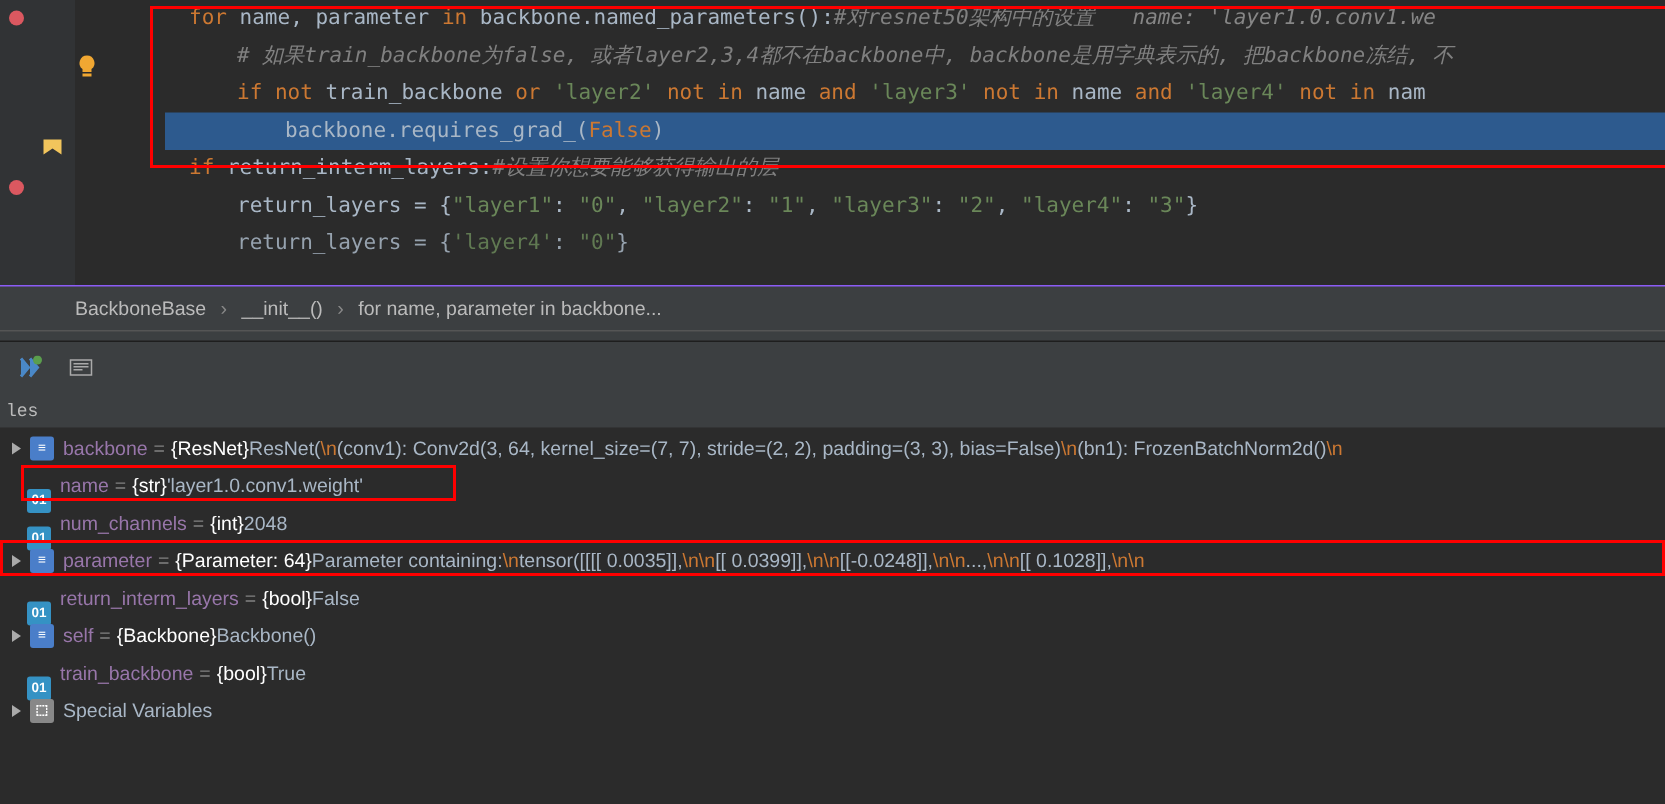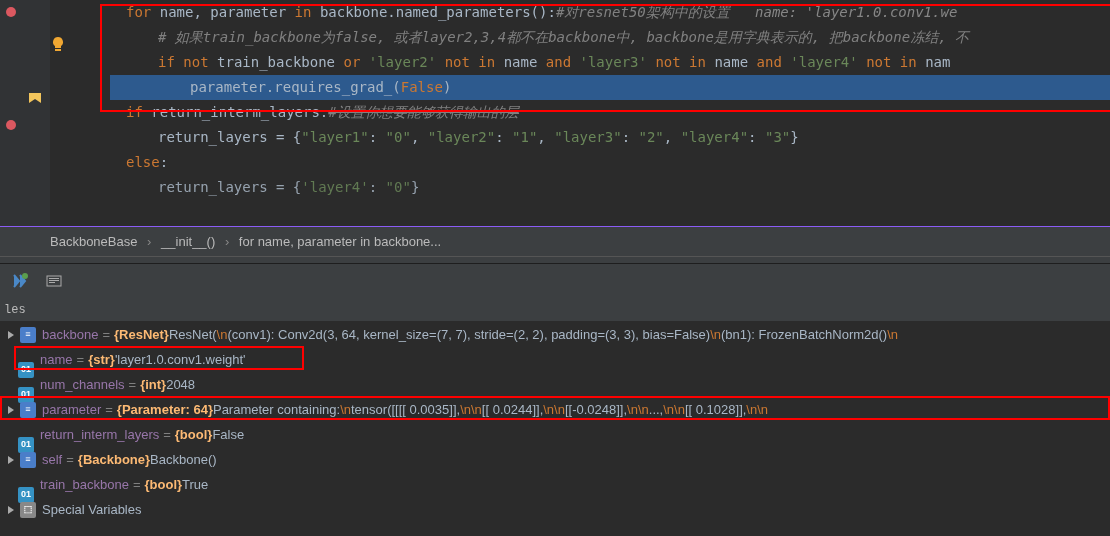--- a/index.html
+++ b/index.html
@@ -7,21 +7,21 @@
       font-family: 'Consolas', 'Monaco', monospace;
       background: #2b2b2b;
       color: #a9b7c6;
       font-size: 13px;
       overflow: hidden;
       width: 1110px;
       height: 536px;
     }
     .editor-pane {
       background: #2b2b2b;
-      height: 226px;
+      height: 190px;
       position: relative;
       display: flex;
     }
     .gutter {
       width: 50px;
       background: #313335;
       position: relative;
       flex-shrink: 0;
     }
     .breakpoint {
@@ -152,21 +152,21 @@
       align-items: center;
       justify-content: center;
       font-size: 9px;
       font-weight: bold;
       color: #fff;
     }
     .badge-obj { background: #4a7ec9; }
     .badge-int { background: #3592c4; margin-top: 20px; }
     .var-name { color: #9876aa; }
     .var-eq { color: #808080; margin: 0 4px; }
-    .var-type { color: #fdba74; font-weight: bold; }
+    .var-type { color: #ffffff; }
     .var-value { color: #a9b7c6; }
     .var-escape { color: #cc7832; }
   </style>
 </head>
 <body>
 
 <div class="editor-pane">
   <div class="gutter">
     <div class="breakpoint" style="top:7px;"></div>
     <div class="breakpoint" style="top:120px;"></div>
@@ -185,30 +185,27 @@
     <div class="code-line" style="padding-left:16px;">
       <span class="kw">for</span><span> name, parameter </span><span class="kw">in</span><span> backbone.named_parameters():</span><span class="comment">#对resnet50架构中的设置</span><span>&nbsp;&nbsp;&nbsp;</span><span class="param-hint">name: 'layer1.0.conv1.we</span>
     </div>
     <div class="code-line" style="padding-left:48px;">
       <span class="comment"># 如果train_backbone为false, 或者layer2,3,4都不在backbone中, backbone是用字典表示的, 把backbone冻结, 不</span>
     </div>
     <div class="code-line" style="padding-left:48px;">
       <span class="kw">if</span> <span class="kw">not</span><span> train_backbone </span><span class="kw">or</span> <span class="str">'layer2'</span> <span class="kw">not in</span><span> name </span><span class="kw">and</span> <span class="str">'layer3'</span> <span class="kw">not in</span><span> name </span><span class="kw">and</span> <span class="str">'layer4'</span> <span class="kw">not in</span><span> nam</span>
     </div>
     <div class="code-line highlighted current" style="padding-left:80px;">
-      <span>parameter.requires_grad_(</span><span class="kw">False</span><span>)</span>
+      <span>backbone.requires_grad_(</span><span class="kw">False</span><span>)</span>
     </div>
     <div class="code-line" style="padding-left:16px;">
       <span class="kw">if</span><span> return_interm_layers:</span><span class="comment" style="text-decoration: line-through;">#设置你想要能够获得输出的层</span>
     </div>
     <div class="code-line" style="padding-left:48px;">
       <span>return_layers = {</span><span class="str">"layer1"</span>: <span class="str">"0"</span>, <span class="str">"layer2"</span>: <span class="str">"1"</span>, <span class="str">"layer3"</span>: <span class="str">"2"</span>, <span class="str">"layer4"</span>: <span class="str">"3"</span>}
-    </div>
-    <div class="code-line" style="padding-left:16px;">
-      <span class="kw">else</span>:
     </div>
     <div class="code-line" style="padding-left:48px; opacity:0.85;">
       <span>return_layers = {</span><span class="str">'layer4'</span>: <span class="str">"0"</span>}
     </div>
   </div>
 </div>
 
 <div class="breadcrumb-bar">
   <span>BackboneBase</span>
   <span class="breadcrumb-sep">›</span>
@@ -277,21 +274,21 @@
         <path fill="#aaa" d="M4 3l6 4-6 4z"></path>
       </svg>
     <span class="var-badge badge-obj">≡</span>
     <span class="var-name">parameter</span>
     <span class="var-eq">=</span>
     <span class="var-type">{Parameter: 64}</span>
     <span class="var-value"> Parameter containing:</span>
       <span class="var-escape">\n</span>
       <span class="var-value">tensor([[[[ 0.0035]],</span>
       <span class="var-escape">\n\n</span>
-      <span class="var-value">         [[ 0.0244]],</span>
+      <span class="var-value">         [[ 0.0399]],</span>
       <span class="var-escape">\n\n</span>
       <span class="var-value">         [[-0.0248]],</span>
       <span class="var-escape">\n\n</span>
       <span class="var-value">         ...,</span>
       <span class="var-escape">\n\n</span>
       <span class="var-value">         [[ 0.1028]],</span>
       <span class="var-escape">\n\n</span>
   </div>
 
   <div class="var-row">

